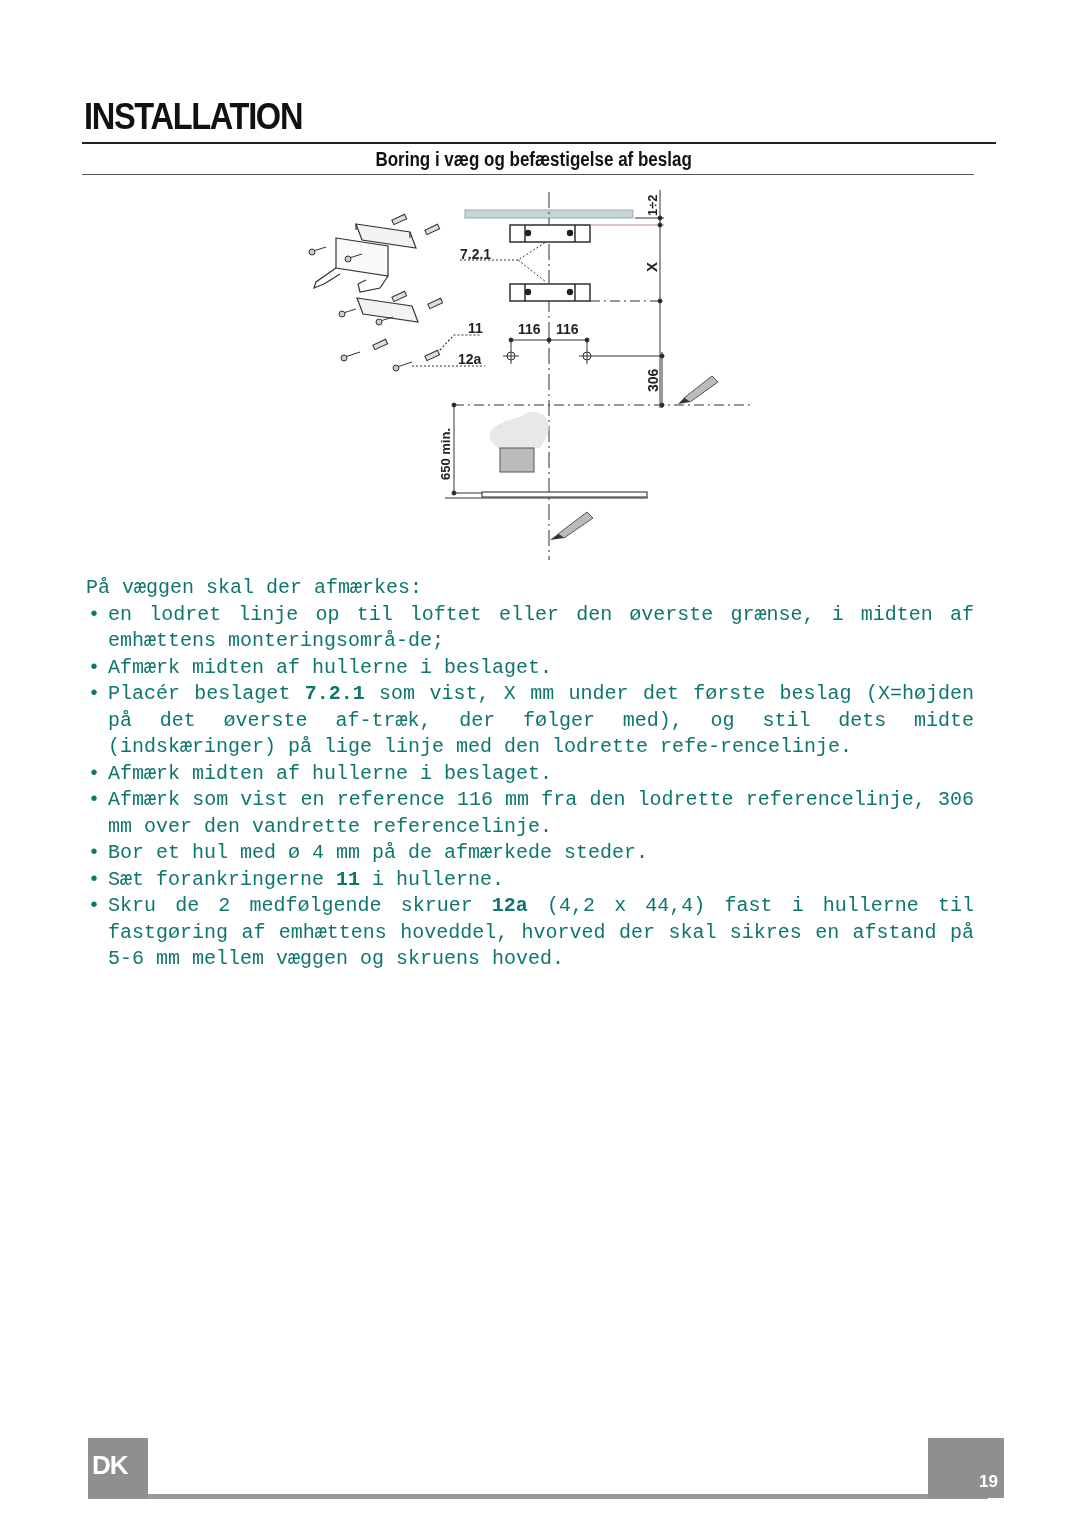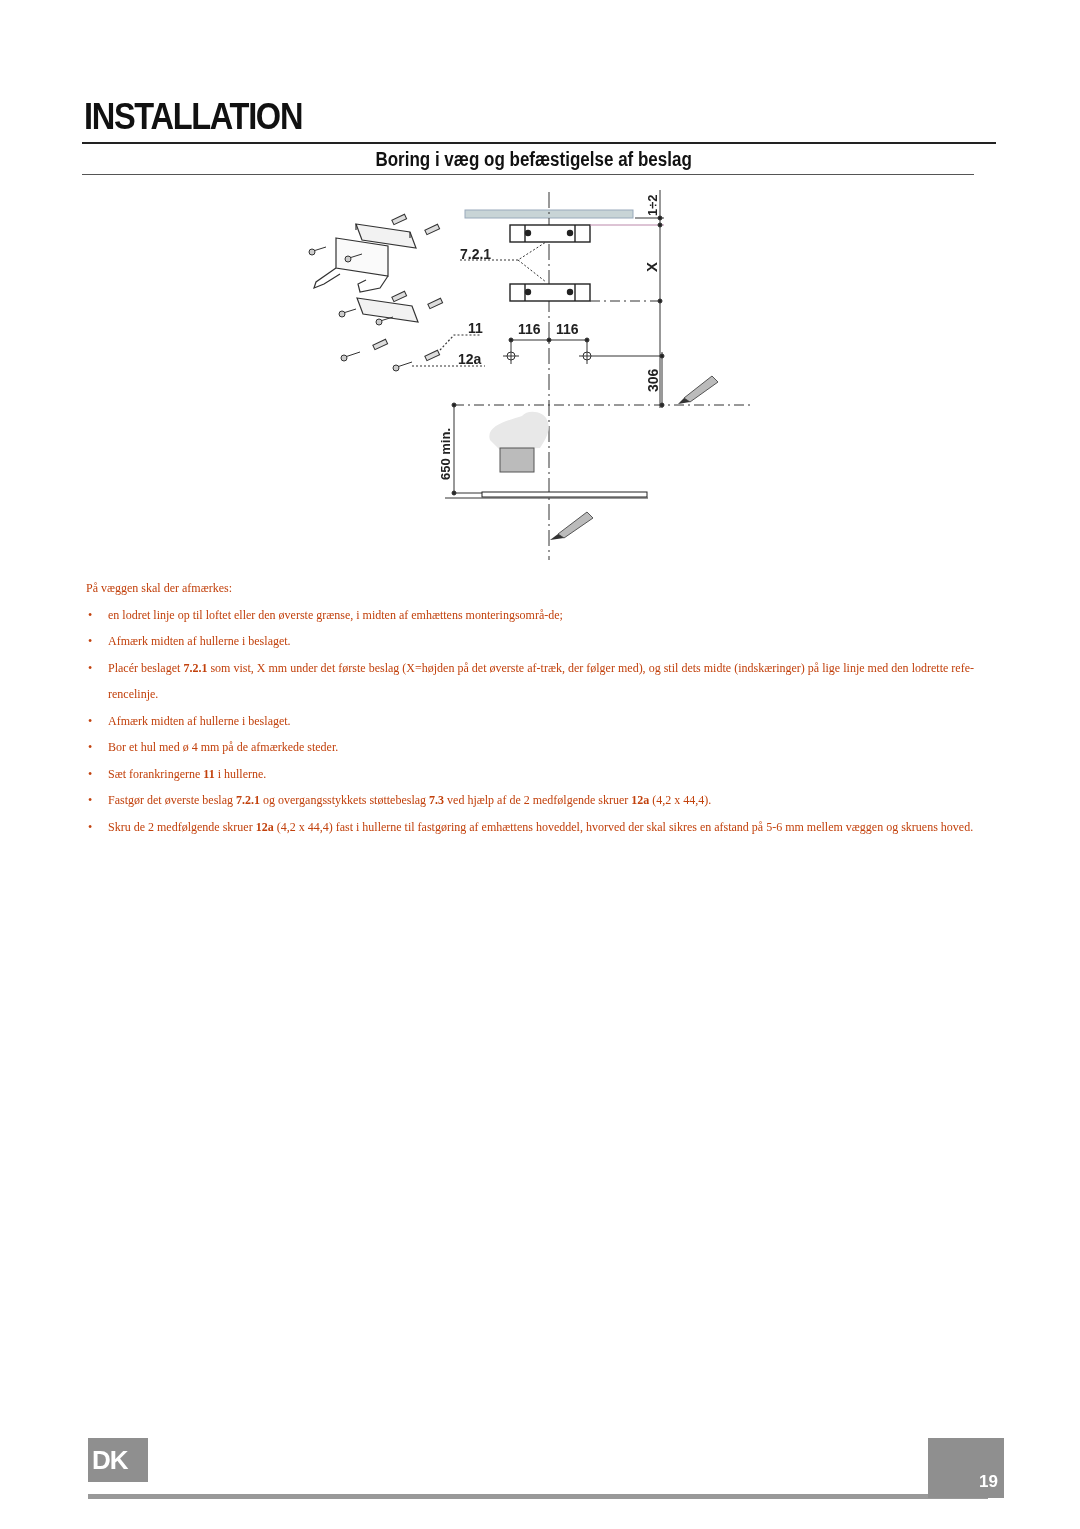--- a/index.html
+++ b/index.html
@@ -15,31 +15,31 @@
     position: absolute; left: 0; width: 1080px; top: 148px; text-align: center;
     font-family: "Liberation Sans", sans-serif; font-weight: bold; font-size: 20px; color: #111;
     transform: scaleX(0.85); margin: 0;
   }
   .subtitle span { display: inline-block; margin-left: -15px; }
   .rule-sub { position: absolute; left: 82px; top: 174px; width: 892px; height: 1px; background: #555; }
   .figure { position: absolute; left: 300px; top: 180px; width: 480px; height: 390px; }
   .figure svg text { font-family: "Liberation Sans", sans-serif; font-weight: bold; fill: #222; }
   .body-text {
     position: absolute; left: 86px; top: 575px; width: 888px;
-    font-family: Liberation Serif, serif; font-size: 12px; line-height: 26.5px; color: #c2410c;
+    font-family: Liberation Mono, monospace; font-size: 20px; line-height: 26.5px; color: #0f766e;
   }
   .intro { margin: 0; }
   ul.steps { list-style: none; margin: 0; padding: 0; }
   ul.steps li { position: relative; padding-left: 22px; text-align: justify; }
   ul.steps li::before { content: "\2022"; position: absolute; left: 2px; top: 0; }
   .footer-bar { position: absolute; left: 88px; top: 1494px; width: 900px; height: 5px; background: #999; }
   .lang-tab {
-    position: absolute; left: 88px; top: 1438px; width: 60px; height: 44px; background: #8f8f8f;
+    position: absolute; left: 88px; top: 1438px; width: 60px; height: 60px; background: #8f8f8f;
     color: #fff; font-family: "Liberation Sans", sans-serif; font-weight: bold; font-size: 26px;
-    display: flex; align-items: flex-end; padding: 0 0 6px 4px; box-sizing: border-box; letter-spacing: -1px;
+    display: flex; align-items: center; padding: 0 0 6px 4px; box-sizing: border-box; letter-spacing: -1px;
   }
   .page-num {
     position: absolute; left: 928px; top: 1438px; width: 76px; height: 60px; background: #8f8f8f;
     color: #fff; font-family: "Liberation Sans", sans-serif; font-weight: bold; font-size: 17px;
     display: flex; align-items: flex-end; justify-content: flex-end; padding: 0 6px 6px 0; box-sizing: border-box;
   }
 </style>
 </head>
 <body>
 
@@ -168,23 +168,23 @@
   </svg>
 </div>
 
 <div class="body-text">
   <p class="intro">På væggen skal der afmærkes:</p>
   <ul class="steps" id="steps">
       <li><span>en lodret linje op til loftet eller den øverste grænse, i midten af emhættens monteringsområ-de;</span></li>
       <li><span>Afmærk midten af hullerne i beslaget.</span></li>
       <li><span>Placér beslaget </span><b>7.2.1</b><span> som vist, X mm under det første beslag (X=højden på det øverste af-træk, der følger med), og stil dets midte (indskæringer) på lige linje med den lodrette refe-rencelinje.</span></li>
       <li><span>Afmærk midten af hullerne i beslaget.</span></li>
+      <li><span>Afmærk som vist en reference 116 mm fra den lodrette referencelinje, 306 mm over den vandrette referencelinje.</span></li>
       <li><span>Bor et hul med ø 4 mm på de afmærkede steder.</span></li>
       <li><span>Sæt forankringerne </span><b>11</b><span> i hullerne.</span></li>
-      <li><span>Fastgør det øverste beslag </span><b>7.2.1</b><span> og overgangsstykkets støttebeslag </span><b>7.3</b><span> ved hjælp af de 2 medfølgende skruer </span><b>12a</b><span> (4,2 x 44,4).</span></li>
       <li><span>Skru de 2 medfølgende skruer </span><b>12a</b><span> (4,2 x 44,4) fast i hullerne til fastgøring af emhættens hoveddel, hvorved der skal sikres en afstand på 5-6 mm mellem væggen og skruens hoved.</span></li>
     </ul>
 </div>
 
 <div class="footer-bar"></div>
 <div class="lang-tab">
     <span>DK</span>
   </div>
 <div class="page-num">
     <span>19</span>

